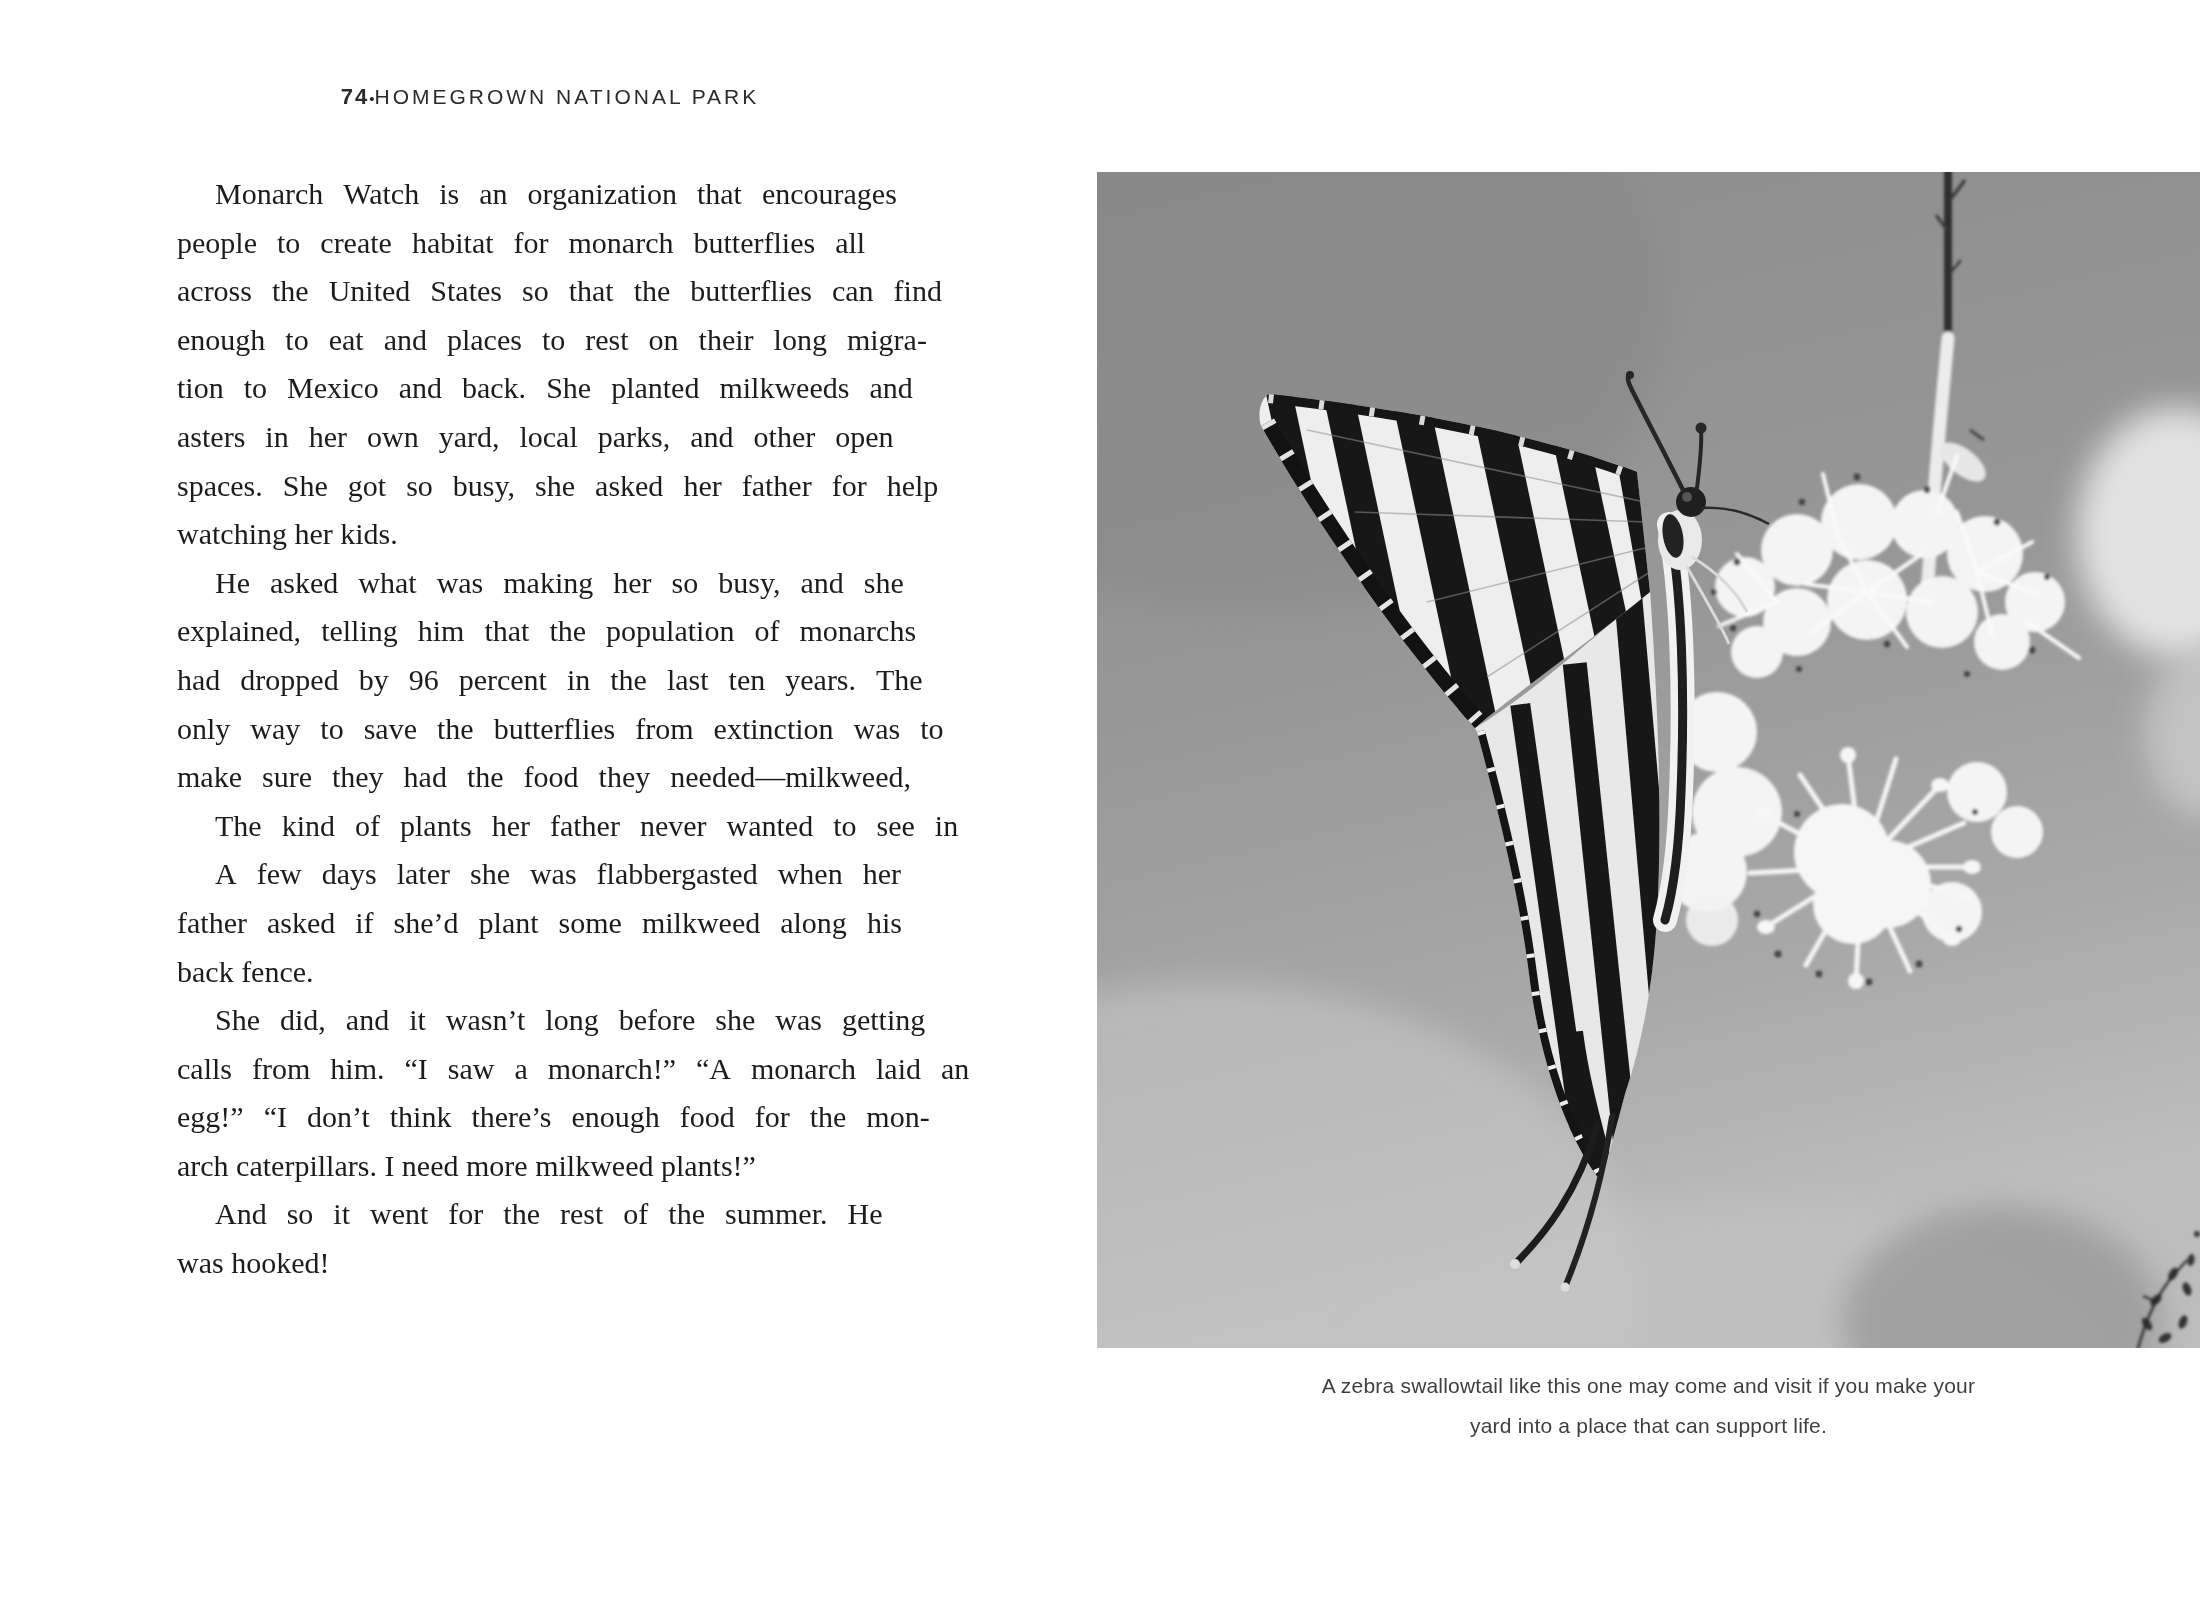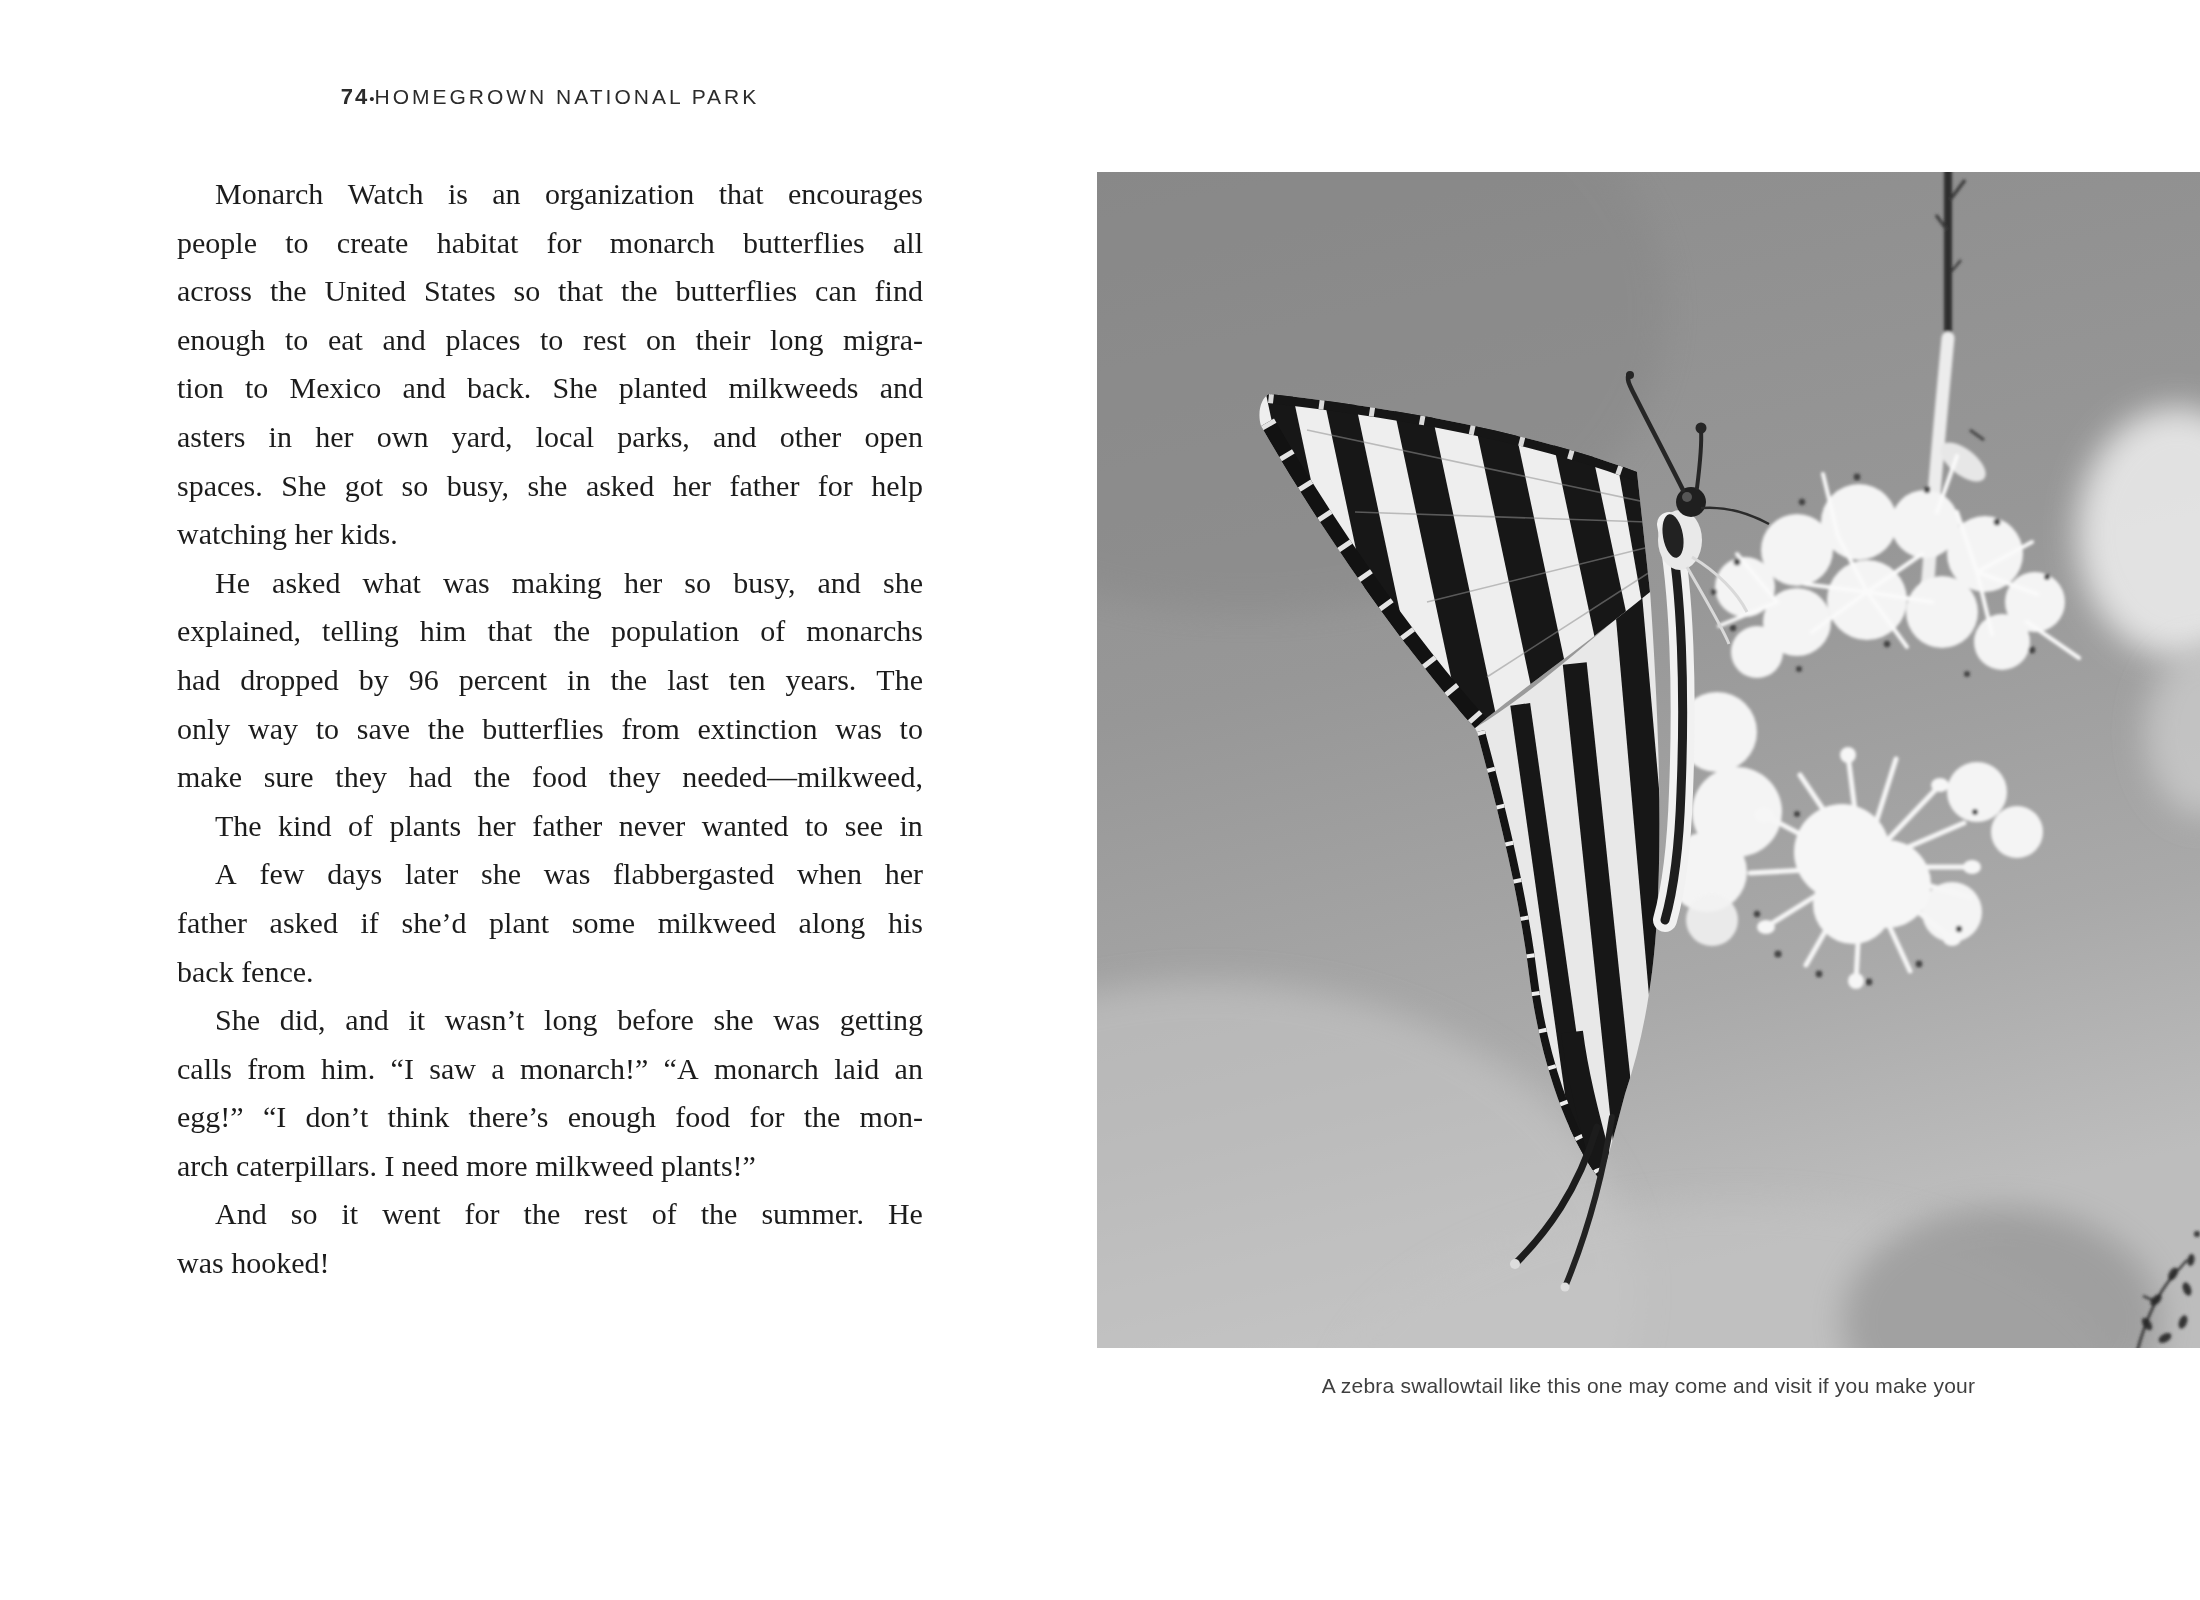--- a/index.html
+++ b/index.html
@@ -9,21 +9,21 @@
   
   #running-header{position:absolute;left:177px;top:84px;width:746px;
     display:flex;justify-content:center;align-items:center;gap:0;
     font-family:"Liberation Sans",sans-serif;color:#2b2b2b;}
   #running-header .pagenum{font-weight:bold;font-size:22px;letter-spacing:2px;}
   #running-header .sep{font-size:15px;line-height:1;transform:translateY(1px);}
   #running-header .booktitle{font-size:21px;letter-spacing:3px;font-weight:400;}
 
   
   #article{position:absolute;left:177px;top:170px;width:746px;font-size:30px;}
-  .text-line{height:48.6px;line-height:48.6px;display:flex;justify-content:space-between;overflow:visible;}
+  .text-line{height:48.6px;line-height:48.6px;display:flex;overflow:visible;gap:20px;}
   .text-line span{white-space:pre;}
   .text-line.plain{display:block;text-align:left;}
   .text-line.indent{padding-left:38px;}
 
   
   #figure{position:absolute;left:1097px;top:172px;width:1103px;height:1176px;}
   #figure svg{display:block;}
 
   
   #caption{position:absolute;left:1097px;top:1366px;width:1103px;text-align:center;
@@ -492,15 +492,16 @@
           <ellipse cx="1086" cy="1150" rx="4" ry="7" transform="rotate(20 1086 1150)"></ellipse>
           <ellipse cx="1068" cy="1166" rx="4" ry="7" transform="rotate(60 1068 1166)"></ellipse>
           <circle cx="1100" cy="1062" r="3"></circle>
         </g>
       </g>
     </svg>
   </div>
 
   <div id="caption">
       <div>A zebra swallowtail like this one may come and visit if you make your</div>
+      <div>yard into a place that can support life.</div>
     </div>
 
 </div>
 
 </body></html>

